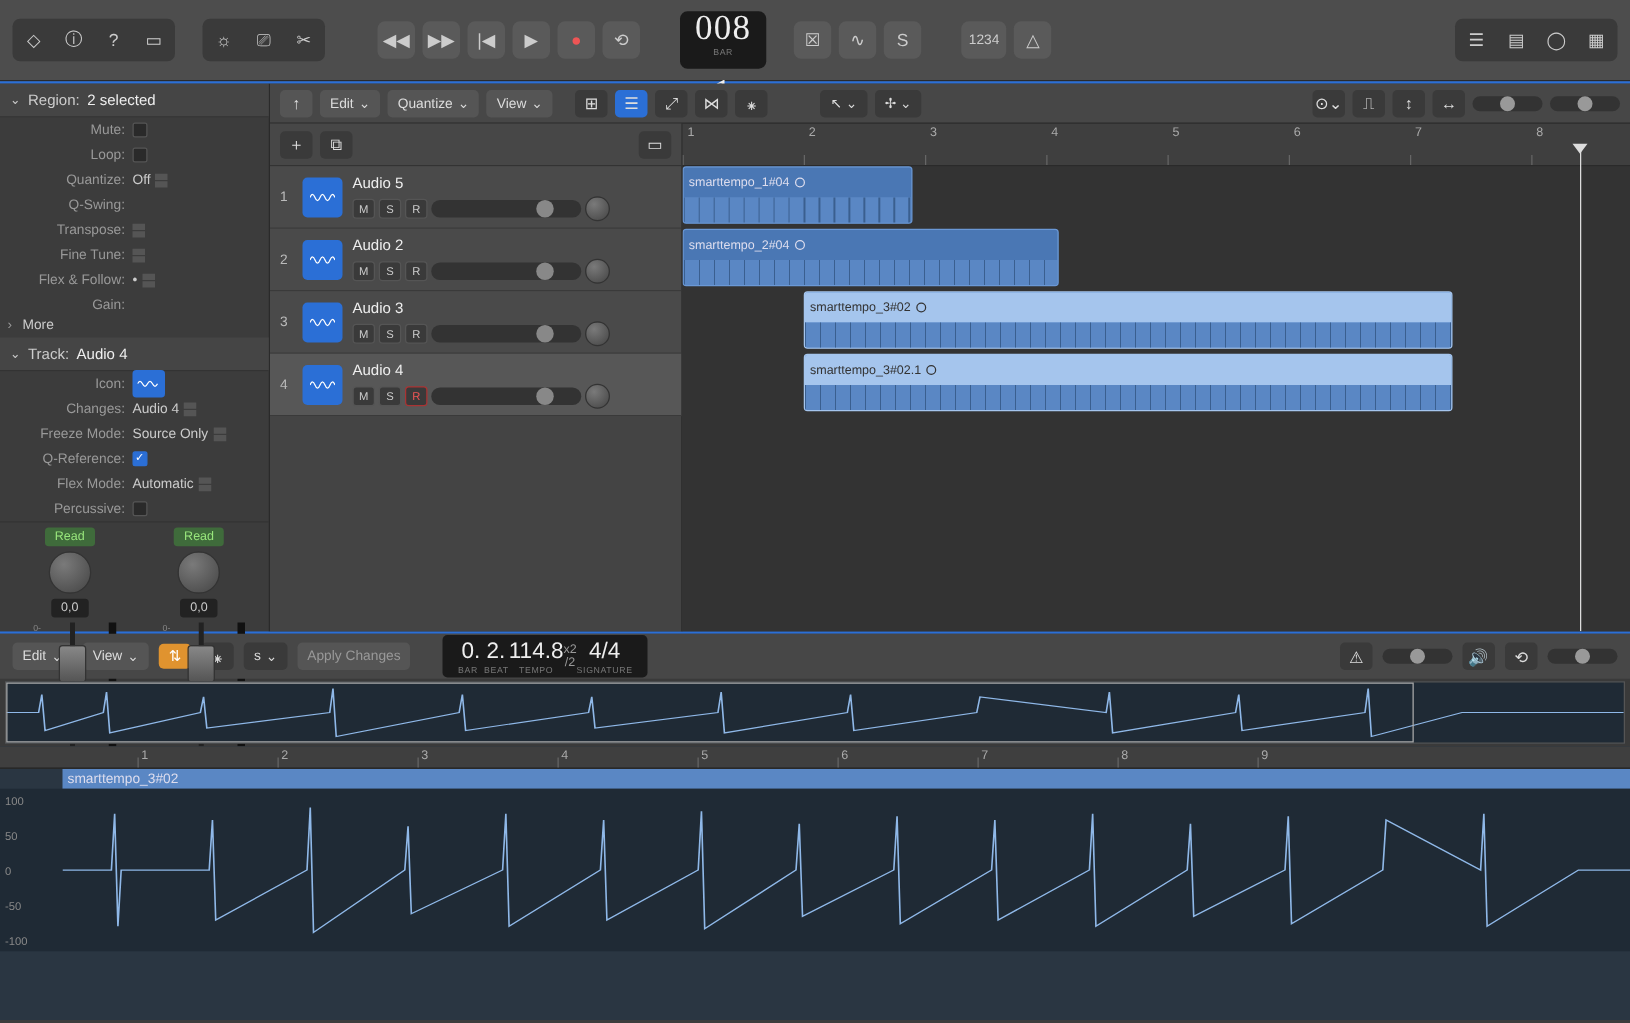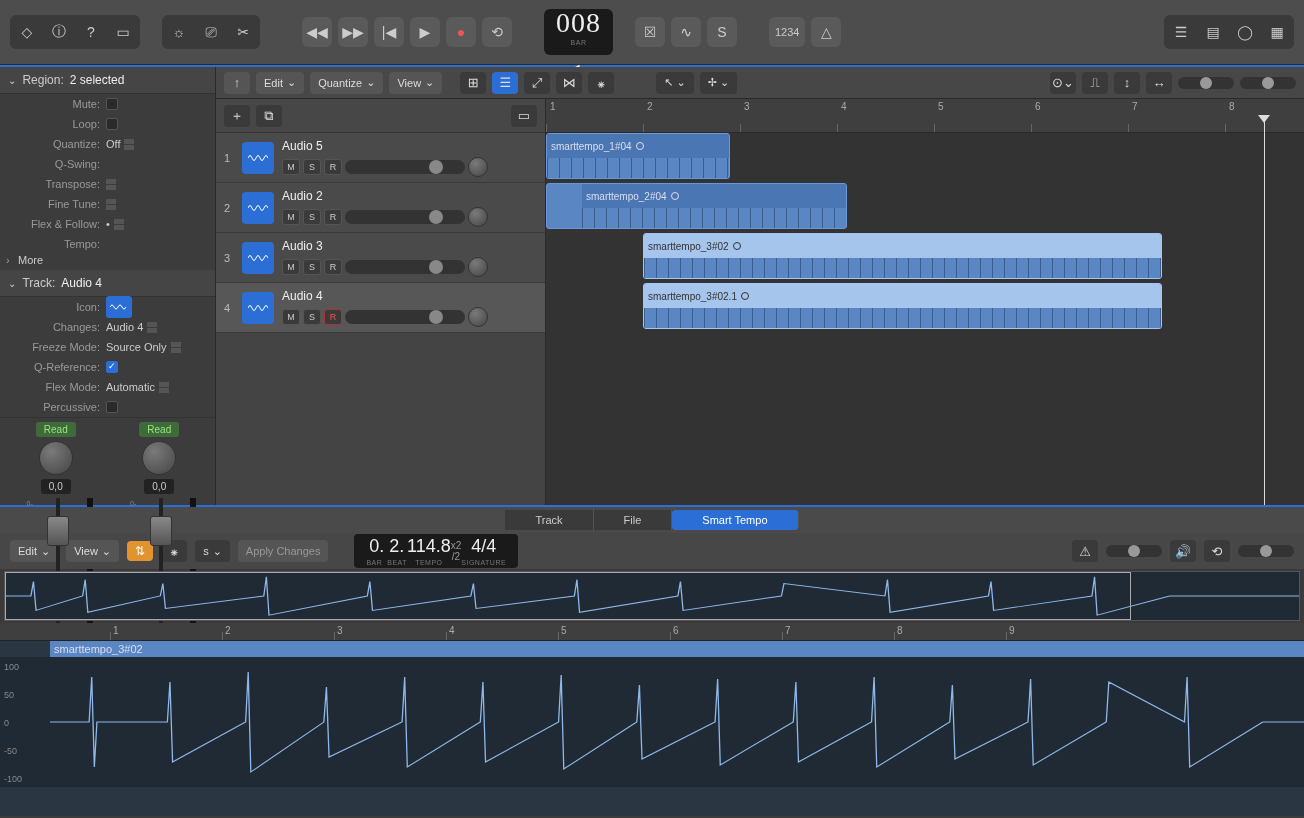--- a/index.html
+++ b/index.html
@@ -218,21 +218,21 @@
           </div>
         </div>
         <div class="insp-row">
           <div class="insp-lbl">Flex &amp; Follow:</div>
           <div class="insp-val">•<span class="stepper">
               <span></span>
               <span></span>
             </span></div>
         </div>
         <div class="insp-row">
-          <div class="insp-lbl">Tempo:</div>
+          <div class="insp-lbl">Gain:</div>
           <div class="insp-val"></div>
         </div>
       </div>
     <div class="insp-row">
         <span style="width:12px;color:#999">›</span>
         <span style="color:#ccc">More</span>
       </div>
     <div class="insp-head" style="margin-top:4px">
       <span class="chev">⌄</span>
       <span>Track:</span>
@@ -464,45 +464,40 @@
             <div class="ruler-tick" style="left: 582px;"></div>
             <div class="ruler-num" style="left: 586px;">7</div>
             <div class="ruler-tick" style="left: 679px;"></div>
             <div class="ruler-num" style="left: 683px;">8</div>
           </div>
         <div id="regions-layer" style="position:relative">
             <div class="region" style="top: 0px; height: 46px; left: 0px; width: 184.3px;">
               <div class="reg-head">smarttempo_1#04 <span class="loop"></span></div>
               <div class="reg-wave"></div>
             </div>
-            <div class="region" style="top: 50px; height: 46px; left: 0px; width: 300.7px; padding-left: 35px;">
+            <div class="region" style="top: 50px; height: 46px; left: 0px; width: 300.7px;">
               <div class="reg-head">smarttempo_2#04 <span class="loop"></span></div>
               <div class="reg-wave"></div>
             </div>
             <div class="region sel" style="top: 100px; height: 46px; left: 97px; width: 518.95px;">
               <div class="reg-head">smarttempo_3#02 <span class="loop"></span></div>
               <div class="reg-wave"></div>
             </div>
             <div class="region sel" style="top: 150px; height: 46px; left: 97px; width: 518.95px;">
               <div class="reg-head">smarttempo_3#02.1 <span class="loop"></span></div>
               <div class="reg-wave"></div>
             </div>
           </div>
         <div class="playhead" id="arr-playhead" style="left: 717.8px;"></div>
       </div>
     </div>
   </div>
 </div>
 
 <div class="editor">
-  <div class="ed-tabs">
-    <div class="ed-tab">Track</div>
-    <div class="ed-tab">File</div>
-    <div class="ed-tab active">Smart Tempo</div>
-  </div>
   <div class="ed-tools">
     <div class="atb"><span>Edit</span> ⌄</div>
     <div class="atb"><span>View</span> ⌄</div>
     <div class="pill">⇅</div>
     <div class="atb icon dark">⁕</div>
     <div class="atb dark"><span>s</span> ⌄</div>
     <div class="atb" style="background:#555;color:#999">Apply Changes</div>
     <div style="width:10px"></div>
     <div class="ed-lcd">
       <div class="lcd-col">

